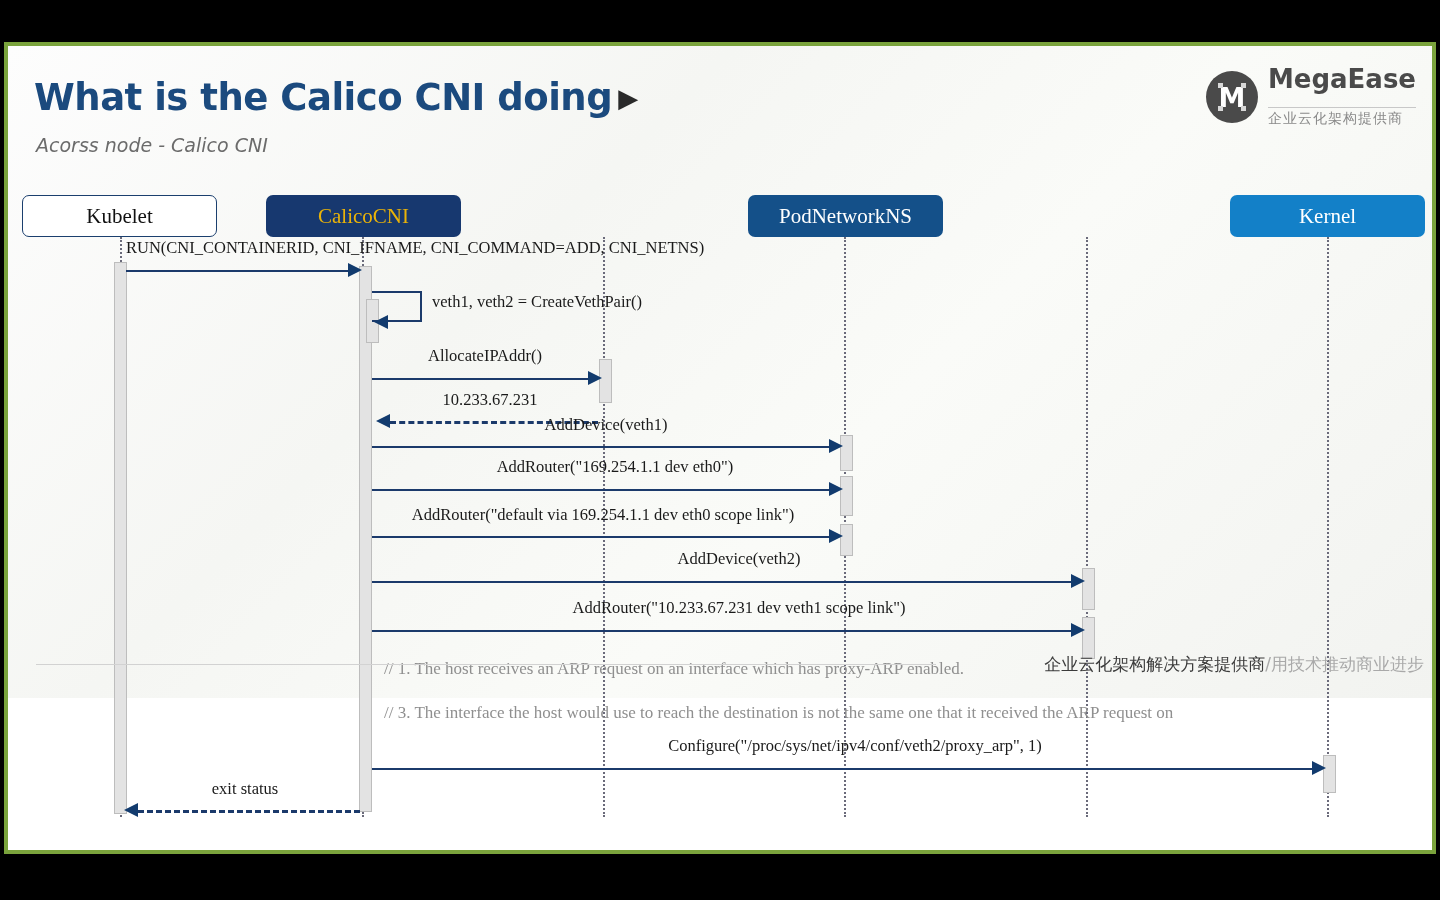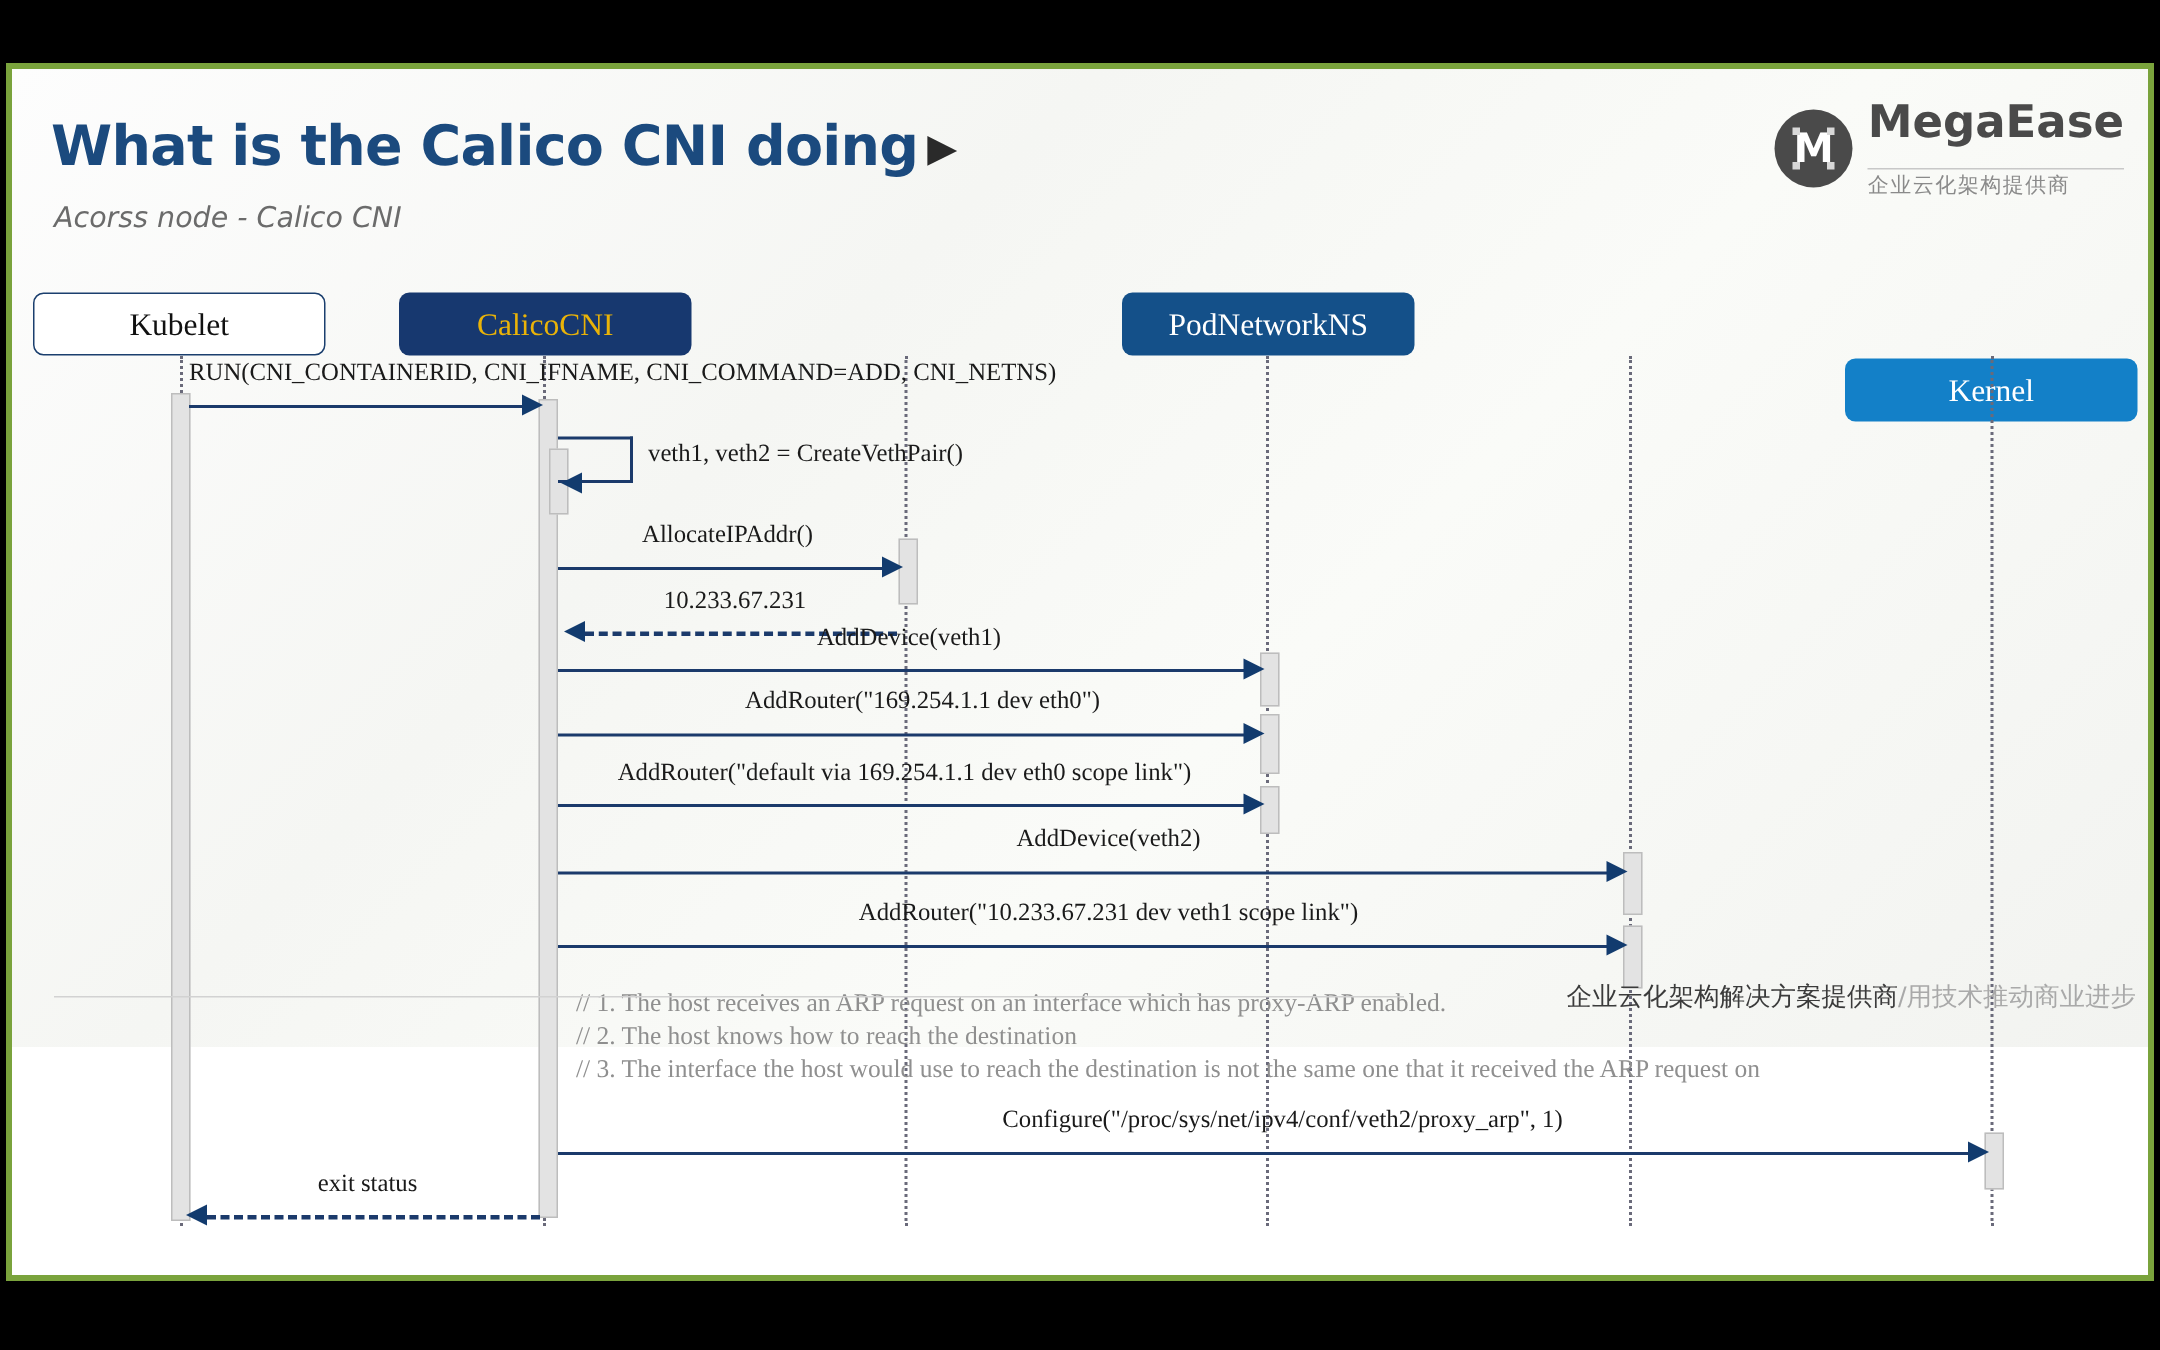--- a/index.html
+++ b/index.html
@@ -21,31 +21,31 @@
      font-style:italic;font-size:19px;color:#6b6b6b;}
 
   .logo{position:absolute;right:16px;top:20px;display:flex;align-items:center;gap:10px;}
   .logo-mark{width:52px;height:52px;border-radius:50%;background:#4a4a4a;
      display:flex;align-items:center;justify-content:center;position:relative;}
   .logo-mark .mletter{color:#fff;font-family:"DejaVu Sans",sans-serif;font-weight:bold;font-size:27px;line-height:1;}
   .logo-mark .corner{position:absolute;width:5px;height:5px;background:#d8d8d8;}
   .logo-mark .c1{left:12px;top:12px;} .logo-mark .c2{right:12px;top:12px;}
   .logo-mark .c3{left:12px;bottom:12px;} .logo-mark .c4{right:12px;bottom:12px;}
   .logo-txt{display:flex;flex-direction:column;}
-  .logo-name{font-family:"DejaVu Sans",sans-serif;font-weight:bold;font-size:30px;color:#4a4a4a;line-height:1.05;}
+  .logo-name{font-family:"DejaVu Sans",sans-serif;font-weight:bold;font-size:26px;color:#4a4a4a;line-height:1.05;}
   .logo-sub{font-family:"DejaVu Sans",sans-serif;font-size:14px;color:#8a8a8a;
      border-top:1px solid #c8c8c8;padding-top:2px;margin-top:14px;letter-spacing:1px;}
 
   
   .lane-box{position:absolute;height:42px;border-radius:7px;display:flex;align-items:center;
      justify-content:center;font-size:21px;box-sizing:border-box;}
   .lane-box.light{background:#ffffff;border:1.5px solid #1b3f6e;color:#111;}
   .lane-box.dark{background:#17386f;color:#eab308;}
   .lane-box.dark2{background:#145089;color:#ffffff;}
-  .lane-box.bright{background:#1380c8;color:#ffffff;margin-top:44px;}
+  .lane-box.bright{background:#1380c8;color:#ffffff;}
 
   .lifeline{position:absolute;width:0;border-left:2px dotted #6a6a7a;}
 
   
   .act{position:absolute;width:13px;background:#e3e3e3;border:1px solid #bdbdbd;box-sizing:border-box;}
 
   
   .msg{position:absolute;height:0;border-top:2px solid #1b3a6b;}
   .msg.dash{border-top:3px dashed #1b3a6b;}
   .arrow{position:absolute;width:0;height:0;border-top:7px solid transparent;
@@ -155,21 +155,20 @@
 
       <div class="mlabel center" style="left:731px;top:503px;">AddDevice(veth2)</div>
       <div class="msg" style="left:364px;top:535px;width:701px;"></div>
       <div class="arrow r" style="left:1063px;top:528px;"></div>
 
       <div class="mlabel center" style="left:731px;top:552px;">AddRouter("10.233.67.231 dev veth1 scope link")</div>
       <div class="msg" style="left:364px;top:584px;width:701px;"></div>
       <div class="arrow r" style="left:1063px;top:577px;"></div>
 
       <div class="note" style="left:376px;top:613px;">// 1. The host receives an ARP request on an interface which has proxy-ARP enabled.</div>
-      <div class="note" style="left:376px;top:635px;">// 2. The host knows how to reach the destination</div>
       <div class="note" style="left:376px;top:657px;">// 3. The interface the host would use to reach the destination is not the same one that it received the ARP request on</div>
 
       <div class="mlabel center" style="left:847px;top:690px;">Configure("/proc/sys/net/ipv4/conf/veth2/proxy_arp", 1)</div>
       <div class="msg" style="left:364px;top:722px;width:942px;"></div>
       <div class="arrow r" style="left:1304px;top:715px;"></div>
 
       <div class="mlabel center" style="left:237px;top:733px;">exit status</div>
       <div class="msg dash" style="left:130px;top:764px;width:222px;"></div>
       <div class="arrow l" style="left:116px;top:757px;"></div>
 

